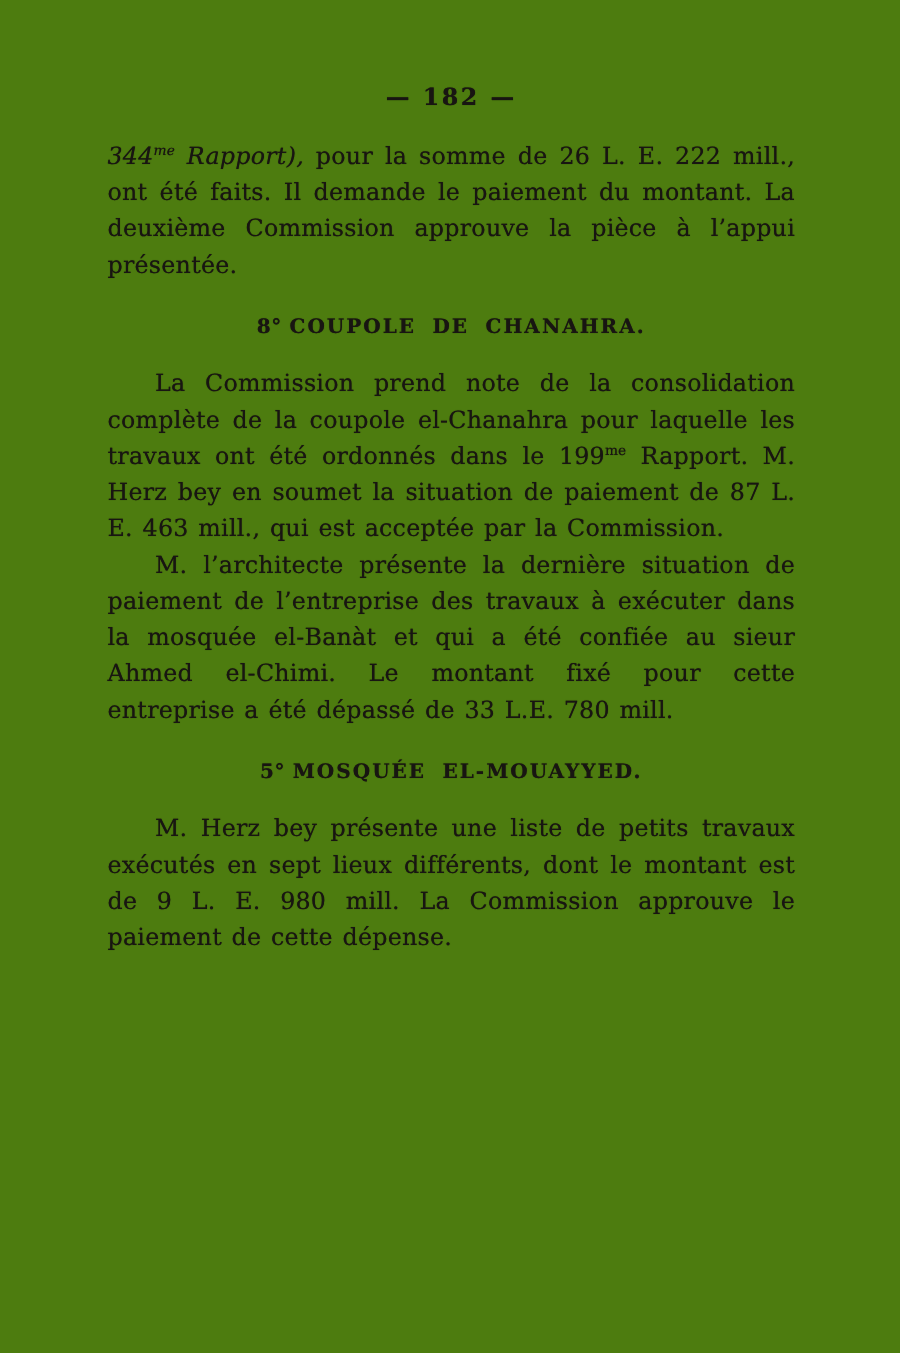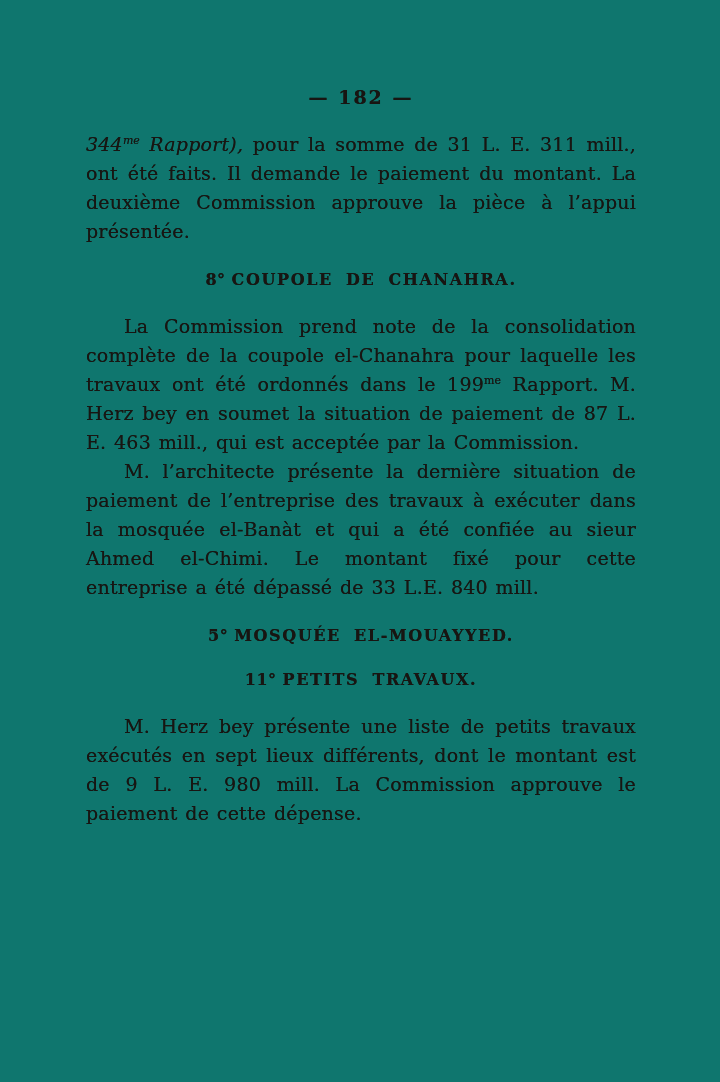--- a/index.html
+++ b/index.html
@@ -4,26 +4,26 @@
 <style>
   html, body {
     margin: 0;
     padding: 0;
     background: #ffffff;
   }
   .scan-page {
     position: relative;
     width: 720px;
     height: 1082px;
-    background: #0f766e;
+    background: #4d7c0f;
     color: #181512;
     font-family: "DejaVu Serif", "Liberation Serif", serif;
     overflow: hidden;
     box-sizing: border-box;
-    padding: 86px 84px 0 86px;
+    padding: 67px 84px 0 86px;
     text-shadow: 0 0 0.6px rgba(20,15,10,0.75);
   }
   .page-number {
     text-align: center;
     font-weight: bold;
     font-size: 19px;
     line-height: 22px;
     letter-spacing: 2px;
     margin: 0 0 22px 0;
   }
@@ -61,33 +61,32 @@
   }
   .para sup.it { font-style: italic; }
 </style>
 </head>
 <body>
 
 <div class="scan-page">
 
   <div class="page-number">— 182 —</div>
 
-  <p class="para no-indent"><i>344</i><sup class="it">me</sup><i> Rapport),</i><span> pour la somme de 31 L. E. 311 mill., ont été faits. Il demande le paiement du montant. La deuxième Commission approuve la pièce à l’appui présentée.</span></p>
+  <p class="para no-indent"><i>344</i><sup class="it">me</sup><i> Rapport),</i><span> pour la somme de 26 L. E. 222 mill., ont été faits. Il demande le paiement du montant. La deuxième Commission approuve la pièce à l’appui présentée.</span></p>
 
   <section>
     <h2 class="section-heading"><span class="sec-num">8°</span><span>COUPOLE DE CHANAHRA.</span></h2>
     <p class="para"><span>La Commission prend note de la consolidation complète de la coupole el-Chanahra pour laquelle les travaux ont été ordonnés dans le 199</span><sup>me</sup><span> Rapport. M. Herz bey en soumet la situation de paiement de 87 L. E. 463 mill., qui est acceptée par la Commission.</span></p>
   </section>
 
   <section>
-    <p class="para"><span>M. l’architecte présente la dernière situation de paiement de l’entreprise des travaux à exécuter dans la mosquée el-Banàt et qui a été confiée au sieur Ahmed el-Chimi. Le montant fixé pour cette entreprise a été dépassé de 33 L.E. 840 mill.</span></p>
+    <p class="para"><span>M. l’architecte présente la dernière situation de paiement de l’entreprise des travaux à exécuter dans la mosquée el-Banàt et qui a été confiée au sieur Ahmed el-Chimi. Le montant fixé pour cette entreprise a été dépassé de 33 L.E. 780 mill.</span></p>
   </section>
 
   <section>
     <h2 class="section-heading"><span class="sec-num">5°</span><span>MOSQUÉE EL-MOUAYYED.</span></h2>
   </section>
 
   <section>
-    <h2 class="section-heading"><span class="sec-num">11°</span><span>PETITS TRAVAUX.</span></h2>
     <p class="para"><span>M. Herz bey présente une liste de petits travaux exécutés en sept lieux différents, dont le montant est de 9 L. E. 980 mill. La Commission approuve le paiement de cette dépense.</span></p>
   </section>
 
 </div>
 
 </body></html>

